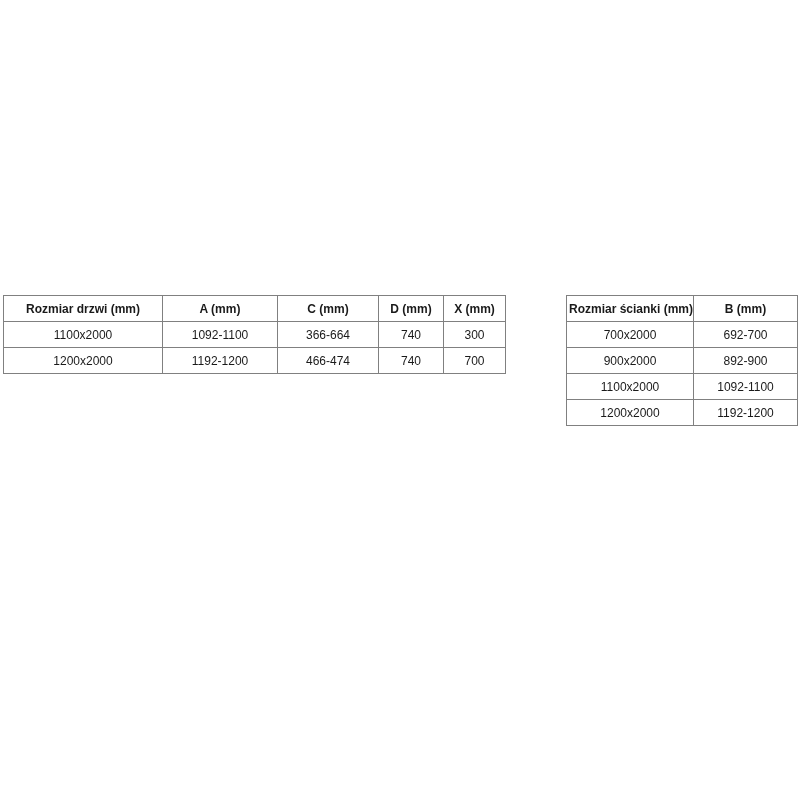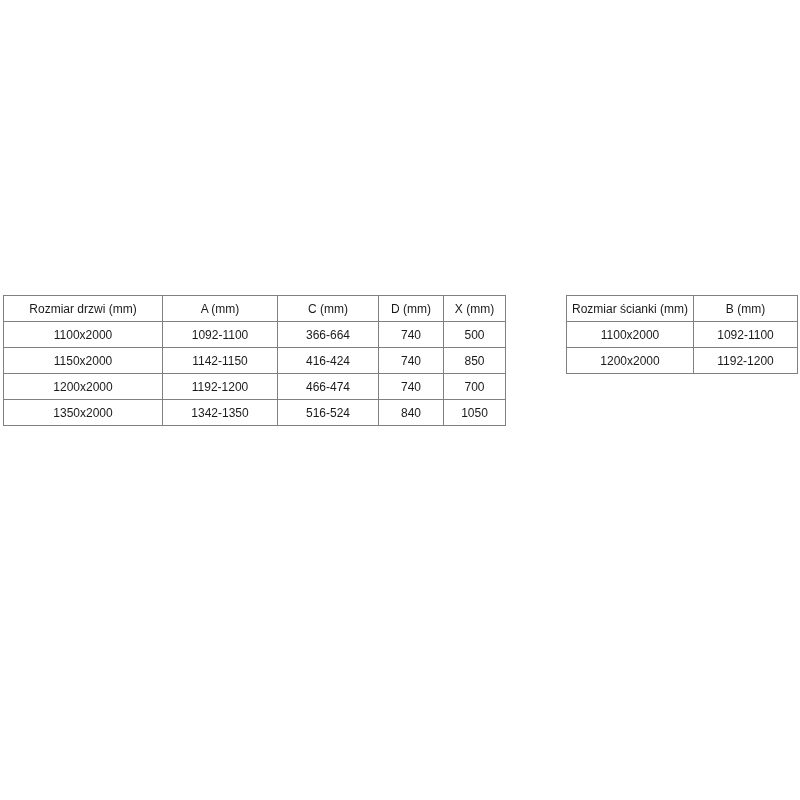--- a/index.html
+++ b/index.html
@@ -26,21 +26,21 @@
     text-align: center;
     vertical-align: middle;
     height: 25px;
     padding: 0 2px;
     font-size: 12px;
     color: #1a1a1a;
     white-space: nowrap;
     overflow: hidden;
   }
   table.spec th {
-    font-weight: normal;
+    font-weight: bold;
   }
   #doors-table {
     left: 3px;
     top: 295px;
     width: 502px;
   }
   #walls-table {
     left: 566px;
     top: 295px;
     width: 231px;
@@ -74,59 +74,53 @@
           <th>D (mm)</th>
           <th>X (mm)</th>
         </tr>
     </thead>
     <tbody>
         <tr>
           <td>1100x2000</td>
           <td>1092-1100</td>
           <td>366-664</td>
           <td>740</td>
-          <td>500</td>
-        </tr>
-        <tr>
-          <td>1150x2000</td>
-          <td>1142-1150</td>
-          <td>416-424</td>
-          <td>740</td>
-          <td>850</td>
+          <td>300</td>
         </tr>
         <tr>
           <td>1200x2000</td>
           <td>1192-1200</td>
           <td>466-474</td>
           <td>740</td>
           <td>700</td>
-        </tr>
-        <tr>
-          <td>1350x2000</td>
-          <td>1342-1350</td>
-          <td>516-524</td>
-          <td>840</td>
-          <td>1050</td>
         </tr>
       </tbody>
   </table>
 
   <table class="spec" id="walls-table">
     <colgroup>
       <col class="c0">
         <col class="c1">
     </colgroup>
     <thead>
       <tr>
           <th>Rozmiar ścianki (mm)</th>
           <th>B (mm)</th>
         </tr>
     </thead>
     <tbody>
         <tr>
+          <td>700x2000</td>
+          <td>692-700</td>
+        </tr>
+        <tr>
+          <td>900x2000</td>
+          <td>892-900</td>
+        </tr>
+        <tr>
           <td>1100x2000</td>
           <td>1092-1100</td>
         </tr>
         <tr>
           <td>1200x2000</td>
           <td>1192-1200</td>
         </tr>
       </tbody>
   </table>
 

